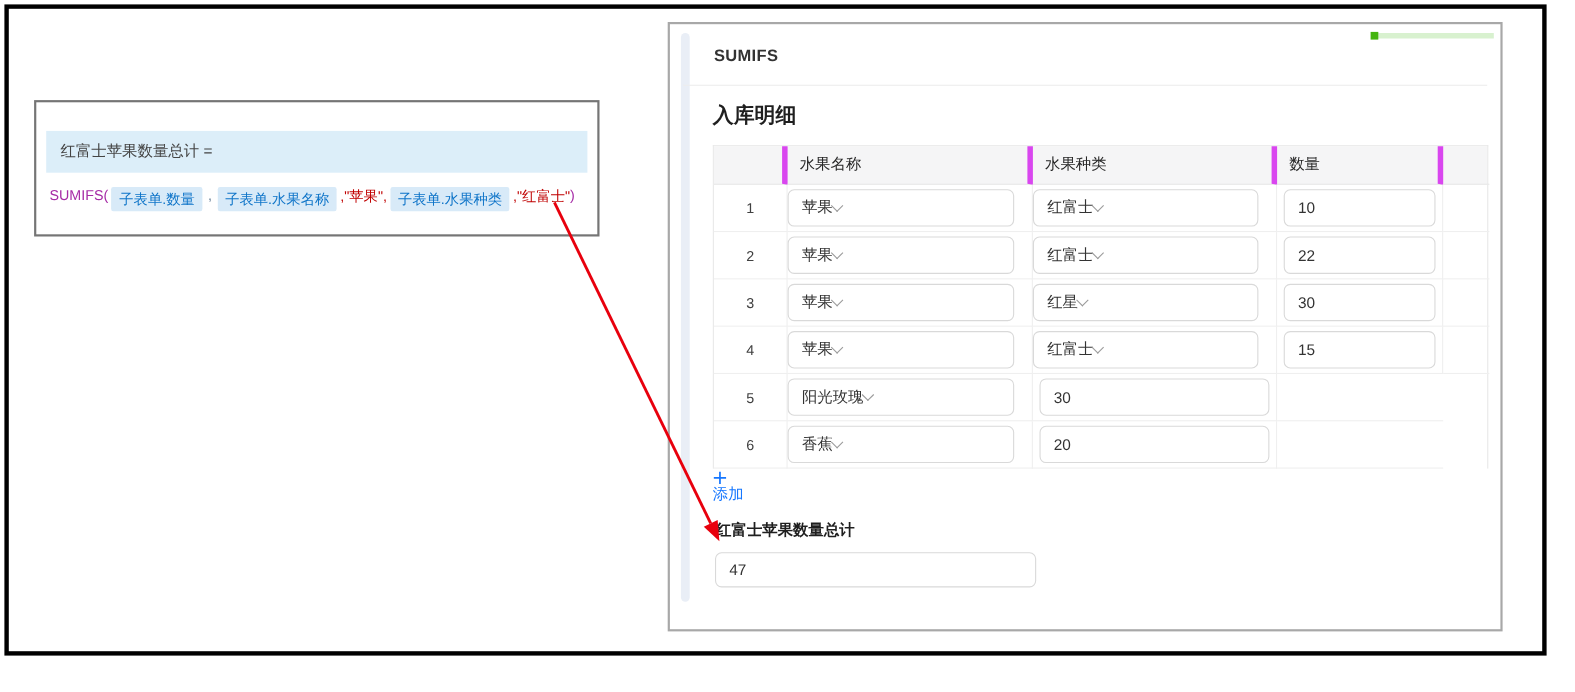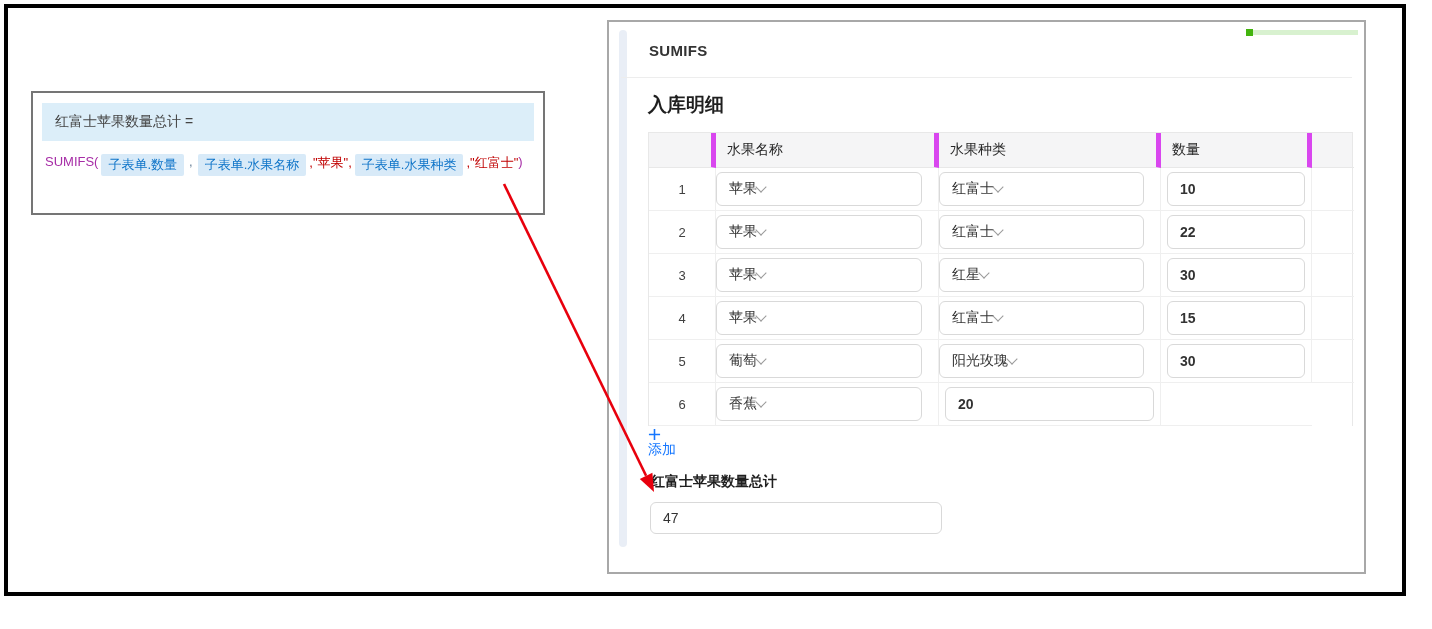--- a/index.html
+++ b/index.html
@@ -7,21 +7,21 @@
     font-family:"Liberation Sans","DejaVu Sans",sans-serif; }
   .page { position:relative; width:1432px; height:629px; }
 
   .frame { position:absolute; left:4px; top:4px; width:1402px; height:592px;
     border:4px solid #000; }
 
   
   .formula-box { position:absolute; left:31px; top:91px; width:514px; height:124px;
     border:2px solid #757575; background:#fff; padding:10px 9px; z-index:2; }
   .fx-header { height:38px; background:#dceef9; display:flex; align-items:center;
-    padding:0 13px; font-size:14px; color:#444; }
+    padding:0 13px; font-size:14px; color:#444;margin-top:16px; }
   .fx-body { padding:13px 3px 0 3px; font-size:13px; white-space:nowrap;
     display:flex; align-items:flex-start; }
   .seg { display:inline-block; }
   .seg-func   { color:var(--func_purple); }
   .seg-field  { color:var(--field_blue); background:var(--field_bg);
     padding:2px 7px; border-radius:2px; margin:0 3px; }
   .seg-comma  { color:#6b8299; margin:0 2px; }
   .seg-string { color:var(--string_red); }
 
   
@@ -53,21 +53,21 @@
     border-bottom:1px solid #efefef; }
   .td:last-child { border-right:none; }
   .idx { justify-content:center; color:#404040; font-size:13px; padding-left:0; }
   .select { display:flex; align-items:center; 
     height:34px; width:calc(100% - 16px); margin:0 0; border:1px solid #d9d9d9;
     border-radius:6px; background:#fff; padding:0 12px; color:#333; cursor:pointer; }
   .chev { width:8px; height:8px; border-right:1.5px solid #9a9a9a;
     border-bottom:1.5px solid #9a9a9a; transform:rotate(45deg); margin-top:-4px; }
   .qty { height:34px; width:calc(100% - 12px); margin:0 6px; border:1px solid #d9d9d9;
     border-radius:6px; padding:0 12px; font-size:14px; color:#333; outline:none;
-    font-family:"Liberation Sans","DejaVu Sans",sans-serif;font-weight:bold; }
+    font-family:"Liberation Sans","DejaVu Sans",sans-serif; }
 
   
   .add-btn { position:absolute; left:39px; top:406px; display:flex; align-items:flex-start;
     gap:0; color:var(--accent_blue); font-size:14px; cursor:pointer;flex-direction:column; }
   .plus { width:13px; height:13px; }
   .result-label { position:absolute; left:42px; top:451px; font-size:14px;
     font-weight:bold; color:#1f1f1f; }
   .result-input { position:absolute; left:41px; top:480px; width:292px; height:32px;
     border:1px solid #d9d9d9; border-radius:6px; padding:0 12px; font-size:14px;
     color:#333; outline:none; background:#fff;
@@ -191,26 +191,20 @@
     <div class="td">
       <input class="qty" readonly="" value="15" style="">
     </div>
     <div class="td"></div>
   </div>
 
   <div class="t-row">
     <div class="td idx">5</div>
     <div class="td">
       <div class="select">
-        <span class="sel-text">葡萄</span>
-        <span class="chev"></span>
-      </div>
-    </div>
-    <div class="td">
-      <div class="select">
         <span class="sel-text">阳光玫瑰</span>
         <span class="chev"></span>
       </div>
     </div>
     <div class="td">
       <input class="qty" readonly="" value="30" style="">
     </div>
     <div class="td"></div>
   </div>
 

